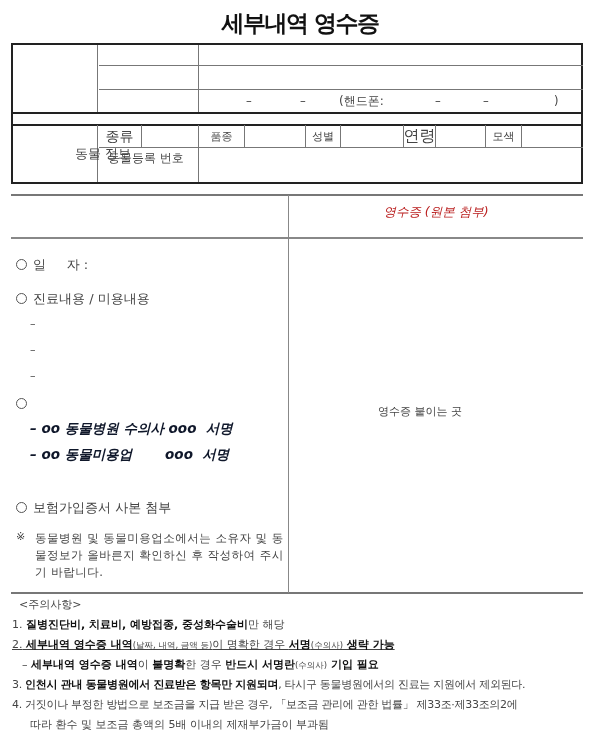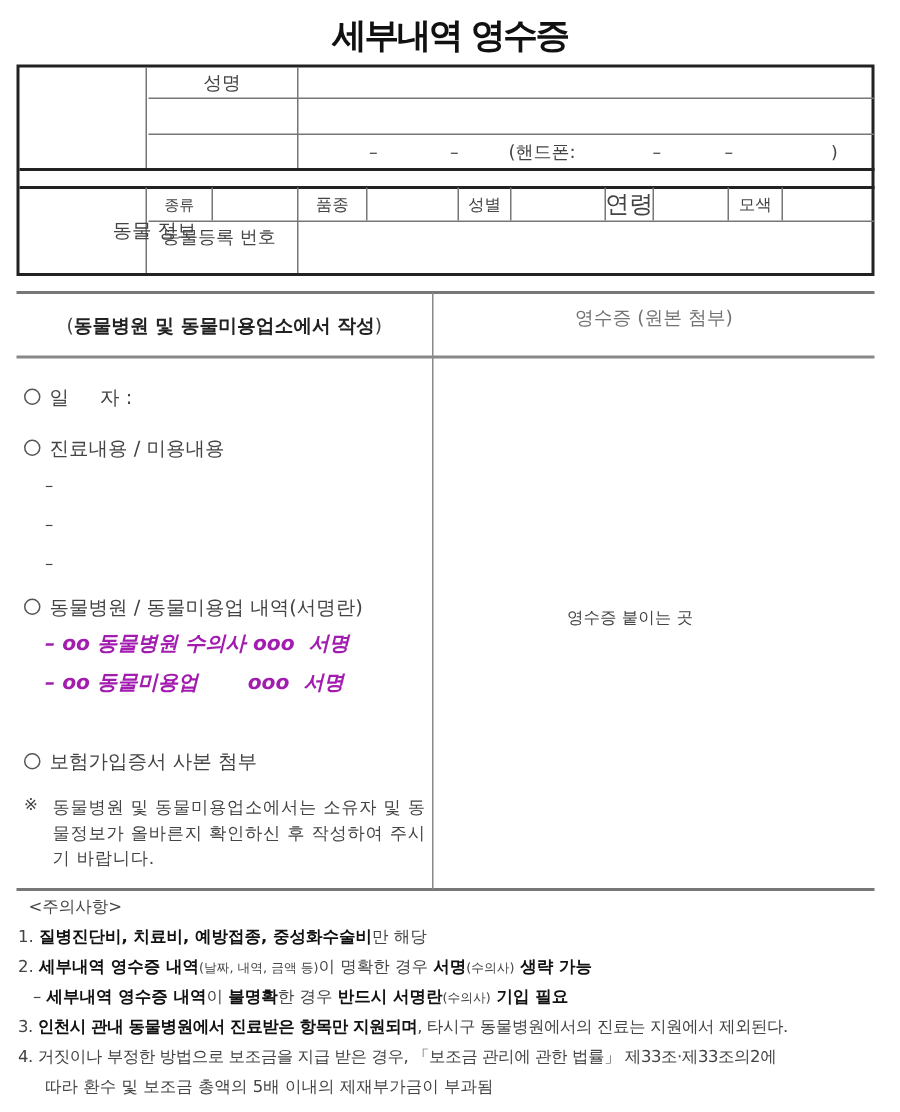--- a/index.html
+++ b/index.html
@@ -28,26 +28,26 @@
   .main-hdr-bot { position: absolute; left: 11px; top: 237px; width: 572px; height: 2px; background: #888; }
   .main-bot { position: absolute; left: 11px; top: 592px; width: 572px; height: 2px; background: #777; }
   .main-div { position: absolute; left: 288px; top: 195px; width: 1px; height: 398px; background: #888; }
 
   .hdr-left { position: absolute; left: 11px; top: 196px; width: 277px; height: 41px;
               display: flex; flex-direction: column; align-items: center; justify-content: center;
               font-size: 12.5px; color: #444; line-height: 20px; }
   .hdr-left .b { font-weight: bold; color: #222; }
   .hdr-right { position: absolute; left: 289px; top: 196px; width: 294px; height: 33px;
                display: flex; align-items: center; justify-content: center;
-               font-size: 12.5px; color: #737373; }
+               font-size: 12.5px; color: #b91c1c; font-style: italic; }
 
   .line { position: absolute; font-size: 13px; color: #444; white-space: nowrap; }
   .circle { display: inline-block; width: 11px; height: 11px; border: 1px solid #555;
             border-radius: 50%; margin-right: 6px; vertical-align: -1px; }
-  .sig { position: absolute; font-size: 13.5px; font-weight: bold; font-style: italic; color: #a21caf;
+  .sig { position: absolute; font-size: 13.5px; font-weight: bold; font-style: italic; color: #0f172a;
          white-space: nowrap; }
   .note-text { position: absolute; left: 35px; top: 530px; width: 250px; font-size: 11.5px;
                color: #444; line-height: 17px; letter-spacing: 0.5px; }
   .note-mark { position: absolute; left: 16px; top: 530px; font-size: 11px; color: #444; }
   .paste { position: absolute; left: 273px; top: 404px; width: 294px; text-align: center;
            font-size: 11px; color: #444; }
 
   
   .caution-title { position: absolute; left: 19px; top: 597px; font-size: 11px; color: #444; }
   .caution { position: absolute; left: 12px; font-size: 11px; color: #444; white-space: nowrap; }
@@ -73,88 +73,86 @@
   <div class="vl" style="left:128px; top:80px; height:22px;"></div>
   <div class="vl" style="left:185px; top:80px; height:57px;"></div>
   <div class="vl" style="left:231px; top:80px; height:22px;"></div>
   <div class="vl" style="left:292px; top:80px; height:22px;"></div>
   <div class="vl" style="left:327px; top:80px; height:22px;"></div>
   <div class="vl" style="left:390px; top:80px; height:22px;"></div>
   <div class="vl" style="left:422px; top:80px; height:22px;"></div>
   <div class="vl" style="left:472px; top:80px; height:22px;"></div>
   <div class="vl" style="left:508px; top:80px; height:22px;"></div>
 
-  <div class="cell" style="left:85px; top:0; width:100px; height:20px; font-size:12.5px;">성명</div>
   <div class="cell" style="left:186px; top:0; width:384px; height:20px;"></div>
   <div class="cell" style="left:186px; top:21px; width:384px; height:23px;"></div>
   <div class="cell" style="left:186px; top:45px; width:384px; height:22px; justify-content:flex-start;">
     <span style="position:absolute; left:47px;">–</span>
     <span style="position:absolute; left:101px;">–</span>
     <span style="position:absolute; left:140px; font-size:12px;">(핸드폰:</span>
     <span style="position:absolute; left:236px;">–</span>
     <span style="position:absolute; left:284px;">–</span>
     <span style="position:absolute; left:355px;">)</span>
   </div>
 
   <div class="cell" style="left:0; top:81px; width:84px; height:56px; font-size:13px;margin-left:48px;">동물 정보</div>
-  <div class="cell" style="left:85px; top:81px; width:43px; height:21px; font-size:10px;">종류</div>
+  <div class="cell" style="left:85px; top:81px; width:43px; height:21px; font-size:14px;">종류</div>
   <div class="cell" style="left:129px; top:81px; width:56px; height:21px;"></div>
   <div class="cell" style="left:186px; top:81px; width:45px; height:21px; font-size:11px;">품종</div>
   <div class="cell" style="left:232px; top:81px; width:60px; height:21px;"></div>
   <div class="cell" style="left:293px; top:81px; width:34px; height:21px; font-size:11px;">성별</div>
   <div class="cell" style="left:328px; top:81px; width:62px; height:21px;"></div>
   <div class="cell" style="left:391px; top:81px; width:31px; height:21px; font-size:16px;">연령</div>
   <div class="cell" style="left:423px; top:81px; width:49px; height:21px;"></div>
   <div class="cell" style="left:473px; top:81px; width:35px; height:21px; font-size:11px;">모색</div>
   <div class="cell" style="left:509px; top:81px; width:61px; height:21px;"></div>
   <div class="cell" style="left:85px; top:103px; width:100px; height:20px; font-size:12px; justify-content:flex-start; padding-left:10px;">동물등록 번호</div>
   <div class="cell" style="left:186px; top:103px; width:384px; height:34px;"></div>
 </div>
 
 <div class="main-top"></div>
 <div class="main-hdr-bot"></div>
 <div class="main-bot"></div>
 <div class="main-div"></div>
 
 <div class="hdr-left">
-  <div><span>(</span><span class="b">동물병원 및 동물미용업소에서 작성</span><span>)</span></div>
 </div>
 <div class="hdr-right">영수증 (원본 첨부)</div>
 
 <div class="line" style="left:16px; top:256px;">
   <span class="circle"></span><span style="white-space:pre;">일     자 :</span>
 </div>
 
 <div class="line" style="left:16px; top:290px;">
   <span class="circle"></span><span>진료내용 / 미용내용</span>
 </div>
 <div class="line" style="left:30px; top:317px; font-size:11px;">–</div>
 <div class="line" style="left:30px; top:343px; font-size:11px;">–</div>
 <div class="line" style="left:30px; top:369px; font-size:11px;">–</div>
 
 <div class="line" style="left:16px; top:396px;">
-  <span class="circle"></span><span>동물병원 / 동물미용업 내역(서명란)</span>
+  <span class="circle"></span>
 </div>
 <div class="sig" style="left:30px; top:420px; white-space:pre;">– oo 동물병원 수의사 ooo  서명</div>
 <div class="sig" style="left:30px; top:446px; white-space:pre;">– oo 동물미용업       ooo  서명</div>
 
 <div class="line" style="left:16px; top:499px;">
   <span class="circle"></span><span>보험가입증서 사본 첨부</span>
 </div>
 <div class="note-mark">※</div>
 <div class="note-text">동물병원 및 동물미용업소에서는 소유자 및 동물정보가 올바른지 확인하신 후 작성하여 주시기 바랍니다.</div>
 
 <div class="paste">영수증 붙이는 곳</div>
 
 <div class="caution-title">&lt;주의사항&gt;</div>
 
 <div class="caution" style="top:617px;">
   <span>1.</span> <b>질병진단비, 치료비, 예방접종, 중성화수술비</b><span>만 해당</span>
 </div>
-<div class="caution" style="top:637px;">
+<div class="caution" style="top:637px;text-decoration:underline;">
   <span>2.</span> <b>세부내역 영수증 내역</b><small>(날짜, 내역, 금액 등)</small><span style="white-space:pre;">이 명확한 경우 </span><b>서명</b><small>(수의사)</small><b style="white-space:pre;"> 생략 가능</b>
 </div>
 <div class="caution" style="top:657px; left:22px;">
   <span>–</span> <b>세부내역 영수증 내역</b><span style="white-space:pre;">이 </span><b>불명확</b><span style="white-space:pre;">한 경우 </span><b>반드시 서명란</b><small>(수의사)</small><b style="white-space:pre;"> 기입 필요</b>
 </div>
 <div class="caution" style="top:677px; letter-spacing:-0.3px;">
   <span>3.</span> <b>인천시 관내 동물병원에서 진료받은 항목만 지원되며</b><span>, 타시구 동물병원에서의 진료는 지원에서 제외된다.</span>
 </div>
 <div class="caution" style="top:697px; letter-spacing:-0.3px;">
   <span>4.</span> <span>거짓이나 부정한 방법으로 보조금을 지급 받은 경우, 「보조금 관리에 관한 법률」 제33조·제33조의2에</span>

